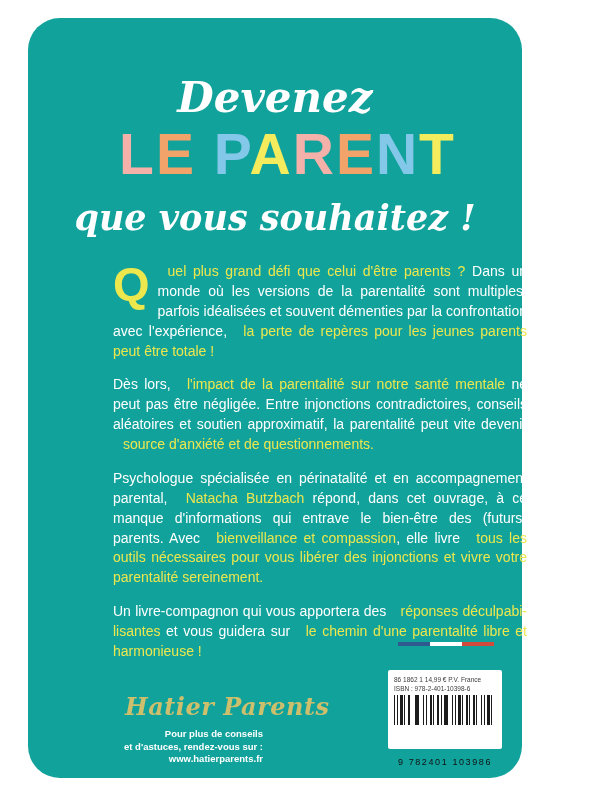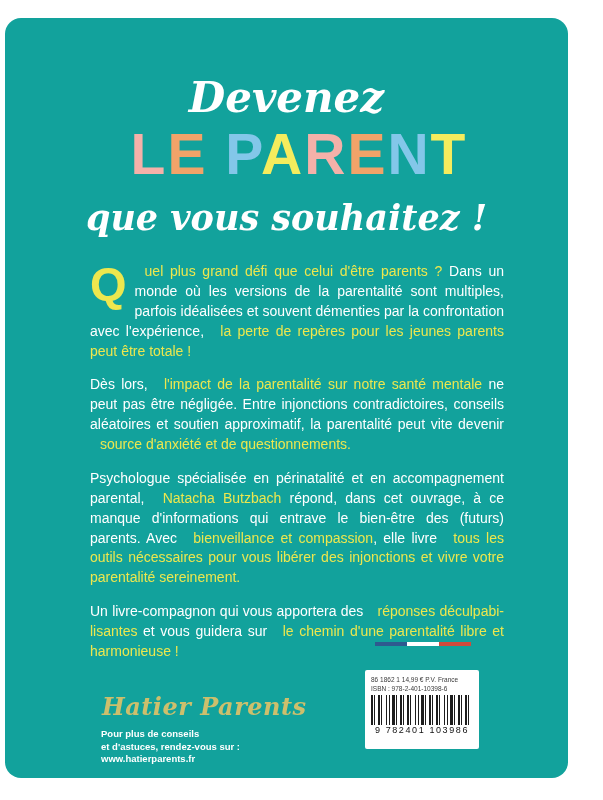--- a/index.html
+++ b/index.html
@@ -2,22 +2,22 @@
 <html lang="fr"><head>
 <meta charset="utf-8">
 <style>
   * { margin:0; padding:0; box-sizing:border-box; }
   html,body { background:#ffffff; }
   .page {
     position:relative; width:603px; height:800px; background:#ffffff;
     overflow:hidden; font-family:"Liberation Sans", sans-serif;
   }
   .card {
-    position:absolute; left:5px; top:18px; width:563px; height:760px;
-    background:#12A29C; border-radius:16px;
+    position:absolute; left:28px; top:18px; width:494px; height:760px;
+    background:#12A29C; border-radius:32px;
   }
   
   .title-block { position:absolute; top:58px; left:0; width:100%; text-align:center; }
   .t-script1 {
     font-family:"DejaVu Serif", serif; font-style:italic; font-weight:700;
     font-size:42px; color:#ffffff; line-height:1.05;
   }
   .t-main {
     font-family:"Liberation Sans", sans-serif; font-weight:700;
     font-size:57px; line-height:1.0; letter-spacing:2px; margin-top:6px;
@@ -55,28 +55,28 @@
   .bc-bars {
     height:30px; margin-top:2px; width:101px;
     background:repeating-linear-gradient(90deg,
       #1c1c1c 0 1.5px, #ffffff 1.5px 3px,
       #1c1c1c 3px 4px,  #ffffff 4px 6.5px,
       #1c1c1c 6.5px 9px, #ffffff 9px 10px,
       #1c1c1c 10px 11px, #ffffff 11px 14.5px);
   }
   .bc-digits {
     font-size:9px; line-height:11px; color:#111111; letter-spacing:1.6px;
-    text-align:center; white-space:nowrap;
+    text-align:center; white-space:nowrap;margin-top:32px;
   }
   .publisher {
     position:absolute; left:97px; top:674px;
     font-family:"DejaVu Serif", serif; font-style:italic; font-weight:700;
     font-size:24px; color:#CDBF6C; letter-spacing:.5px;text-align:center;
   }
-  .note { position:absolute; left:96px; top:710px; }
+  .note { position:absolute; left:96px; top:710px;text-align:right; }
   .note div { font-weight:700; font-size:9.5px; line-height:12.5px; color:#ffffff; }
 </style>
 </head>
 <body>
 
 <div class="page">
   <div class="card">
 
     <div class="title-block">
       <div class="t-script1">Devenez</div>

